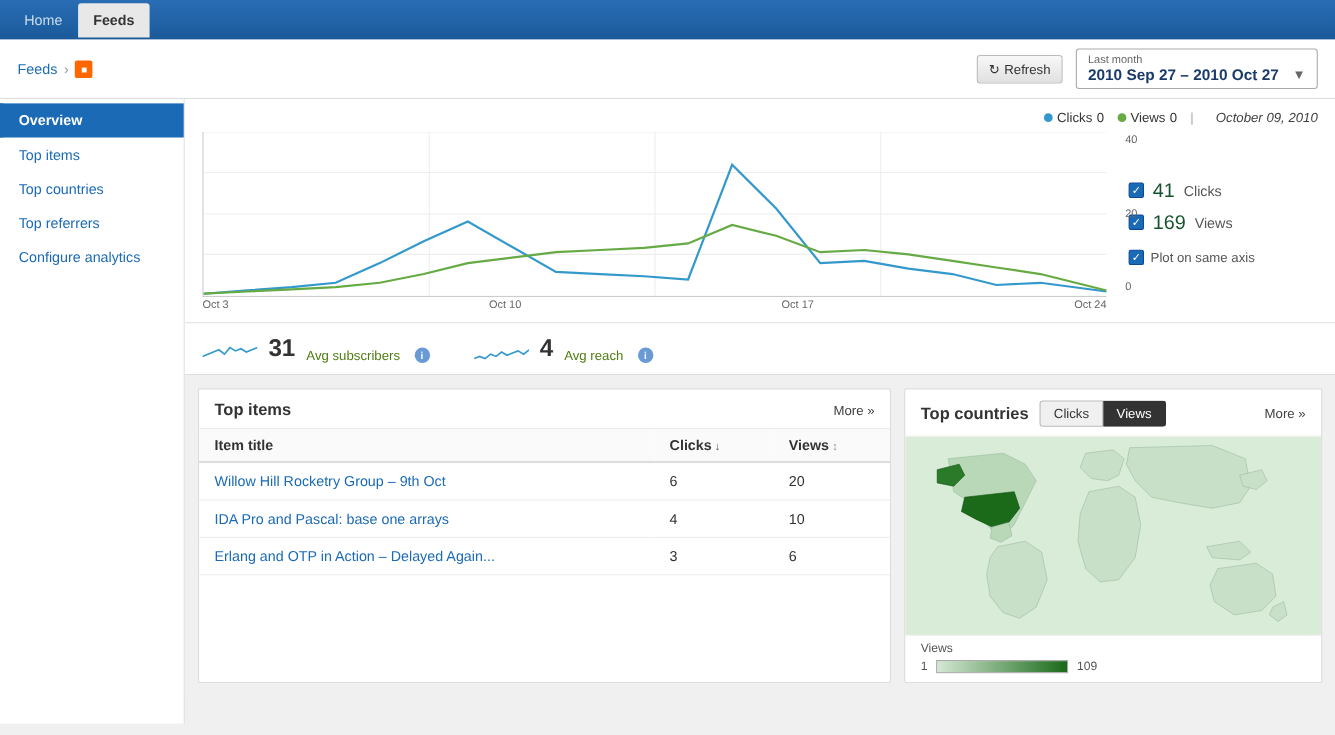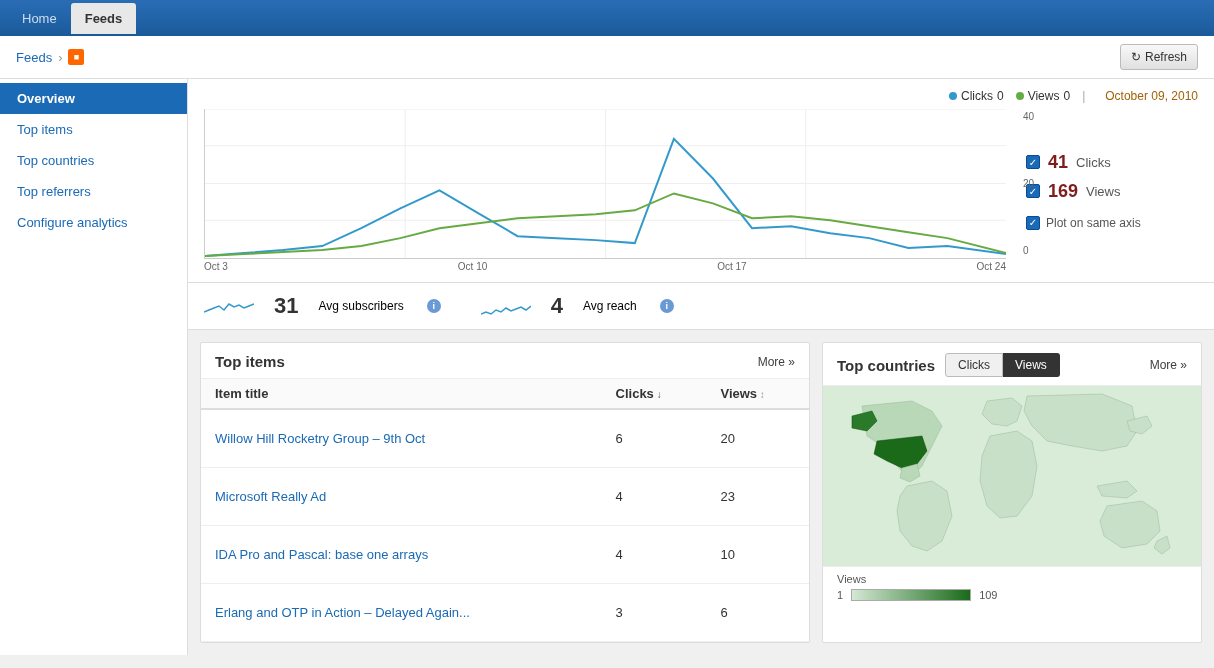--- a/index.html
+++ b/index.html
@@ -90,21 +90,21 @@
 
     
     .main-layout {
       display: flex;
       background: #f0f0f0;
       min-height: calc(668px - 100px);
     }
 
     
     .sidebar {
-      width: 188px;
+      width: 168px;
       background: #fff;
       border-right: 1px solid #ddd;
       padding-top: 4px;
     }
     .sidebar-item {
       padding: 8px 14px;
       cursor: pointer;
       font-size: 13px;
       color: #1a6ab5;
       border-left: 3px solid transparent;
@@ -132,21 +132,21 @@
     .chart-legend {
       display: flex;
       align-items: center;
       justify-content: flex-end;
       gap: 12px;
       font-size: 12px;
       margin-bottom: 6px;
       color: #333;
     }
     .legend-dot { width: 8px; height: 8px; border-radius: 50%; display: inline-block; }
-    .legend-date { color: #a16207; margin-left: 8px; }
+    .legend-date { color: #404040; margin-left: 8px; font-style: italic; }
 
     .chart-area {
       display: flex;
       gap: 12px;
     }
     .chart-container {
       flex: 1;
       height: 150px;
       position: relative;
       border-left: 1px solid #ccc;
@@ -167,21 +167,21 @@
       font-size: 13px;
     }
     .chart-stat-checkbox {
       width: 14px; height: 14px;
       background: #1a6ab5;
       border: 1px solid #0a4a9a;
       border-radius: 2px;
       display: flex; align-items: center; justify-content: center;
       color: #fff; font-size: 10px;
     }
-    .chart-stat-num { font-size: 18px; font-weight: bold; color: #7f1d1d; text-align: center; }
+    .chart-stat-num { font-size: 18px; font-weight: normal; color: #14532d; text-align: center; }
     .chart-stat-label { color: #555; }
     .plot-same-axis {
       display: flex; align-items: center; gap: 6px; font-size: 12px; color: #555; margin-top: 6px;
     }
 
     
     .chart-svg { width: 100%; height: 100%; }
 
     
     .x-axis-labels {
@@ -196,29 +196,29 @@
     .metrics-row {
       background: #fff;
       display: flex;
       align-items: center;
       padding: 10px 16px;
       border-bottom: 1px solid #ddd;
       gap: 40px;
     }
     .metric-item {
       display: flex;
-      align-items: center;
-      gap: 20px;
+      align-items: flex-end;
+      gap: 10px;
     }
     .metric-sparkline {
       width: 50px;
       height: 24px;
     }
     .metric-num { font-size: 22px; font-weight: bold; color: #333; }
-    .metric-label { font-size: 12px; color: #000000; }
+    .metric-label { font-size: 12px; color: #4d7c0f; }
     .info-icon {
       display: inline-flex;
       align-items: center;
       justify-content: center;
       width: 14px; height: 14px;
       background: #6a9ad4;
       border-radius: 50%;
       color: #fff;
       font-size: 9px;
       font-weight: bold;
@@ -262,21 +262,21 @@
       padding: 7px 14px;
       border-bottom: 2px solid #ddd;
       color: #333;
       font-weight: bold;
       background: #fafafa;
     }
     .data-table th.sortable { cursor: pointer; }
     .data-table th.sortable:after { content: ' ↕'; color: #999; font-size: 10px; }
     .data-table th.sorted-desc:after { content: ' ↓'; color: #555; }
     .data-table td {
-      padding: 21px 14px;
+      padding: 9px 14px;
       border-bottom: 1px solid #eee;
     }
     .data-table td.num { color: #333; }
     .item-link { color: #1a6ab5; text-decoration: none; }
 
     
     .top-countries-panel {
       width: 380px;
       background: #fff;
       border: 1px solid #ddd;
@@ -344,20 +344,27 @@
   <div class="breadcrumb">
     <a>Feeds</a>
     <span class="breadcrumb-sep">›</span>
     <span class="rss-icon">■</span>
   </div>
   <div class="header-right">
     <button class="refresh-btn">
       <span>↻</span>
       <span>Refresh</span>
     </button>
+    <div class="date-range-box">
+      <span class="date-range-label">Last month</span>
+      <span class="date-range-value">
+        <span>2010 Sep 27 – 2010 Oct 27</span>
+        <span class="dropdown-arrow">▼</span>
+      </span>
+    </div>
   </div>
 </div>
 
 <div class="main-layout">
 
   <aside class="sidebar">
     <div class="sidebar-item active">
       <span>Overview</span>
     </div>
     <div class="sidebar-item">
@@ -481,27 +488,20 @@
           <tbody id="top-items-tbody">
           <tr>
       <td>
         <a class="item-link" href="#">Willow Hill Rocketry Group – 9th Oct</a>
       </td>
       <td class="num">6</td>
       <td class="num">20</td>
     </tr>
               <tr>
       <td>
-        <a class="item-link" href="#">Microsoft Really Ad</a>
-      </td>
-      <td class="num">4</td>
-      <td class="num">23</td>
-    </tr>
-              <tr>
-      <td>
         <a class="item-link" href="#">IDA Pro and Pascal: base one arrays</a>
       </td>
       <td class="num">4</td>
       <td class="num">10</td>
     </tr>
               <tr>
       <td>
         <a class="item-link" href="#">Erlang and OTP in Action – Delayed Again...</a>
       </td>
       <td class="num">3</td>

